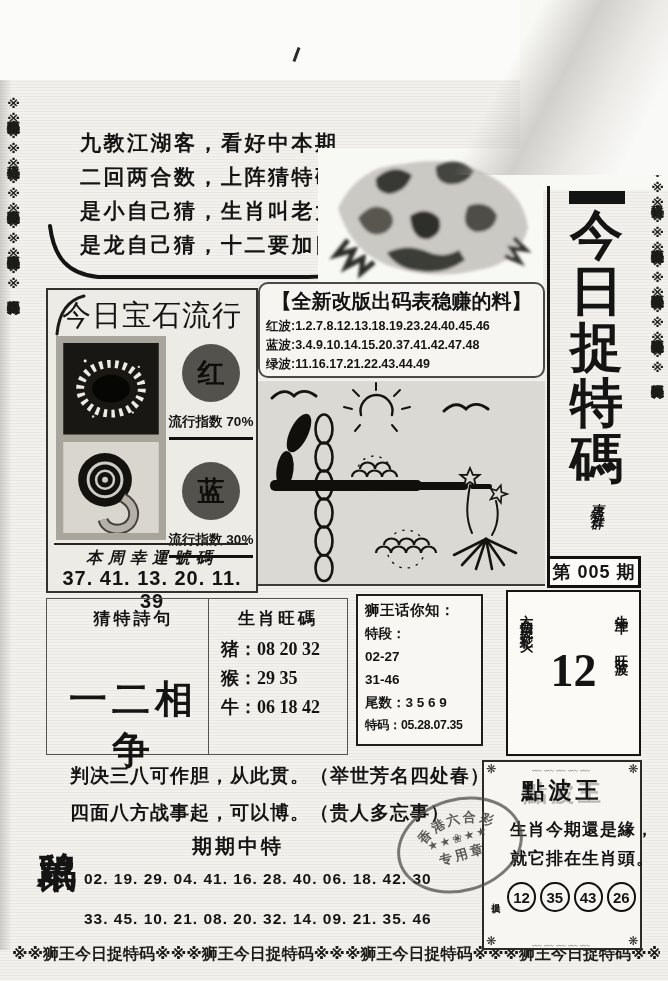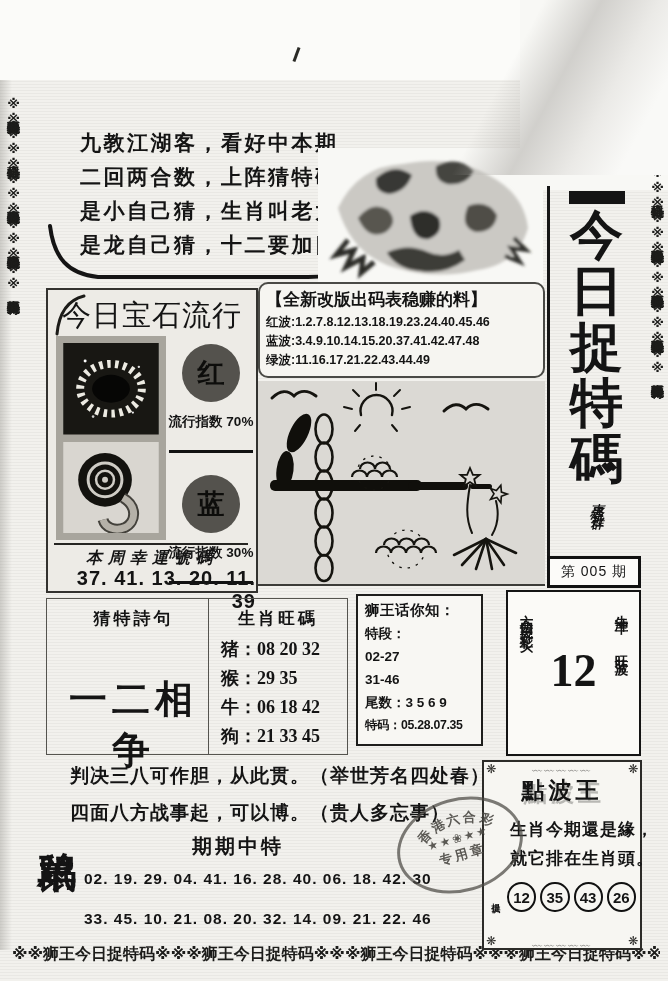--- a/index.html
+++ b/index.html
@@ -27,40 +27,40 @@
   
   .lion-art{left:318px;top:148px;}
   
   .masthead{left:547px;top:186px;width:93px;height:370px;border-left:3px solid #161616;
             display:flex;flex-direction:column;align-items:center;overflow:hidden;}
   .crop-stroke{width:56px;height:13px;background:#141414;margin:5px 0 3px;}
   .m-char{font-family:"Liberation Serif","DejaVu Serif",serif;font-size:53px;font-weight:700;line-height:56px;}
   .m-sub{margin-top:5px;writing-mode:vertical-rl;text-orientation:upright;font-family:"Liberation Serif",serif;
          font-style:italic;font-size:13px;font-weight:700;letter-spacing:5px;}
   .issue-box{left:547px;top:556px;width:88px;height:26px;border:3px solid #111;background:#fcfbf9;
-             display:flex;align-items:center;justify-content:center;font-size:14px;font-weight:normal;letter-spacing:1px;}
+             display:flex;align-items:center;justify-content:center;font-size:18px;font-weight:bold;letter-spacing:1px;}
   
   .gem-box{left:46px;top:288px;width:208px;height:301px;border:2px solid #33322f;background:#edebe6;}
   .gem-arc{position:absolute;left:2px;top:2px;}
   .gem-title{position:absolute;left:14px;top:6px;font-size:29px;font-weight:normal;letter-spacing:1px;}
   .gem-panel{position:absolute;left:8px;top:46px;width:110px;height:204px;background:#a8a59d;
              box-sizing:border-box;padding:7px;display:flex;flex-direction:column;gap:7px;}
   .gem-right{position:absolute;left:124px;top:46px;width:78px;display:flex;flex-direction:column;align-items:center;}
   .color-circle{width:58px;height:58px;border-radius:50%;background:#54524d;display:flex;align-items:center;justify-content:center;
                 font-family:"Liberation Serif",serif;font-size:27px;font-weight:700;color:#0d0d0b;}
   .cc1{margin-top:8px;} .cc2{margin-top:22px;}
-  .index-text{margin-top:11px;font-size:13.5px;font-weight:bold;border-bottom:3px solid #111;padding-bottom:19px;white-space:nowrap;}
+  .index-text{margin-top:11px;font-size:13.5px;font-weight:bold;border-bottom:3px solid #111;padding-bottom:6px;white-space:nowrap;}
   .gem-sep{position:absolute;left:6px;top:253px;width:194px;height:2px;background:#262522;}
   .gem-lucky-title{position:absolute;left:0;top:258px;width:100%;text-align:center;font-family:"Liberation Serif",serif;
                    font-style:italic;font-weight:700;font-size:16px;letter-spacing:6px;}
-  .gem-lucky-nums{position:absolute;left:0;top:277px;width:100%;text-align:right;font-size:20px;font-weight:bold;letter-spacing:1px;}
+  .gem-lucky-nums{position:absolute;left:0;top:277px;width:100%;text-align:center;font-size:20px;font-weight:bold;letter-spacing:1px;}
   
   .code-box{left:258px;top:282px;width:287px;height:96px;border:2px solid #4a4a46;border-radius:10px;background:#f6f5f1;
             box-sizing:border-box;padding:4px 6px;}
-  .code-title{font-size:17px;font-weight:bold;margin-bottom:2px;}
+  .code-title{text-align:center;font-size:20px;font-weight:bold;margin-bottom:2px;}
   .code-row{font-size:12.5px;font-weight:bold;line-height:19px;white-space:nowrap;}
   
   .draw-area{left:258px;top:381px;width:287px;height:205px;background:#dbd9d4;border-bottom:2px solid #3c3c38;box-sizing:border-box;}
   
   .verse-box{left:46px;top:598px;width:302px;height:157px;border:1.5px solid #55544f;display:flex;box-sizing:border-box;padding-left:12px;}
   .verse-left{width:150px;border-right:1.5px solid #55544f;padding-top:8px;text-align:center;box-sizing:border-box;}
   .col-header{font-size:17px;font-weight:bold;letter-spacing:3px;}
   .verse-text{margin-top:44px;font-family:"Liberation Serif",serif;font-size:38px;font-weight:600;letter-spacing:5px;}
   .zodiac-right{flex:1;padding-top:8px;text-align:center;}
   .z-rows{text-align:left;padding-left:12px;margin-top:5px;font-family:"Liberation Serif",serif;
@@ -272,21 +272,20 @@
     <div class="verse-left">
       <div class="col-header">猜特詩句</div>
       <div class="verse-text">一二相争</div>
     </div>
     <div class="zodiac-right">
       <div class="col-header">生肖旺碼</div>
       <div class="z-rows">
         <div>猪：08 20 32</div>
         <div>猴：29 35</div>
         <div>牛：06 18 42</div>
-        <div>狗：21 33 45</div>
       </div>
     </div>
   </div>
 
   <div class="abs tips-box">
     <div class="tips-header">狮王话你知：</div>
     <div class="tips-line">特段：</div>
     <div class="tips-line">02-27</div>
     <div class="tips-line">31-46</div>
     <div class="tips-line">尾数：3 5 6 9</div>
@@ -303,21 +302,21 @@
   </div>
 
   <div class="abs advice">
     <div>判决三八可作胆，从此贯。（举世芳名四处春）</div>
     <div>四面八方战事起，可以博。（贵人多忘事）</div>
   </div>
 
   <div class="abs zodiac-col">羊鼠鸡</div>
   <div class="abs pp-header">期期中特</div>
   <div class="abs pp-line l1">02. 19. 29. 04. 41. 16. 28. 40. 06. 18. 42. 30</div>
-  <div class="abs pp-line l2">33. 45. 10. 21. 08. 20. 32. 14. 09. 21. 22. 46</div>
+  <div class="abs pp-line l2">33. 45. 10. 21. 08. 20. 32. 14. 09. 21. 35. 46</div>
 
   <div class="abs wave-box">
     <span class="wave-corner wc-tl">❋</span>
     <span class="wave-corner wc-tr">❋</span>
     <span class="wave-corner wc-bl">❋</span>
     <span class="wave-corner wc-br">❋</span>
     <div class="wave-strip">﹏﹏﹏﹏﹏</div>
     <div class="wave-title">點波王</div>
     <div class="wave-lines">
       <div>生肖今期還是緣，</div>

